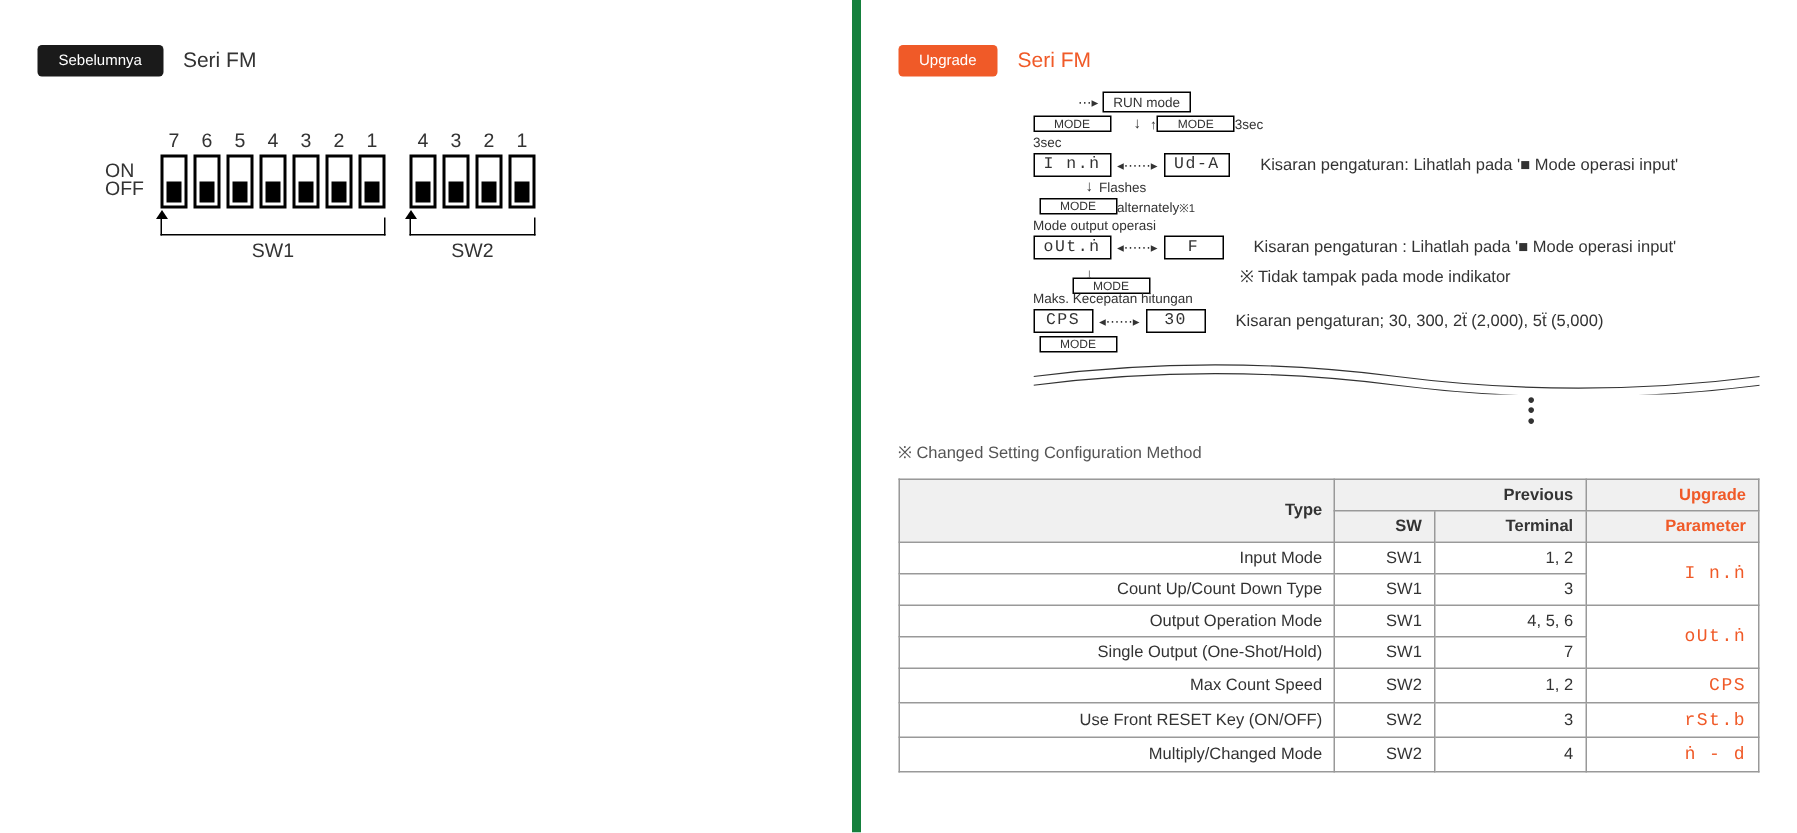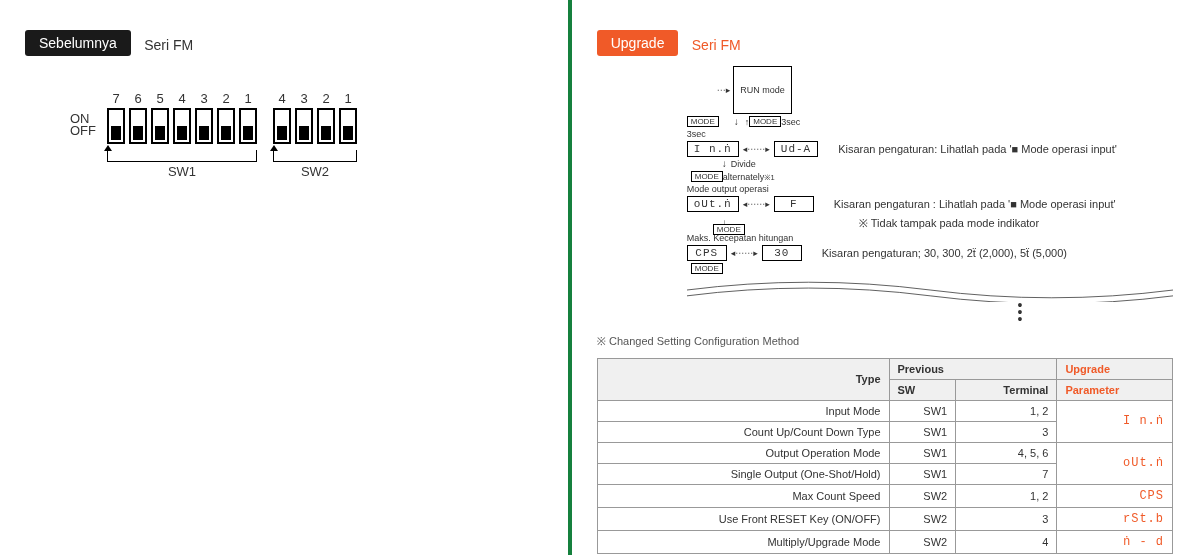--- a/index.html
+++ b/index.html
@@ -1,20 +1,20 @@
 <!DOCTYPE html>
 <html><head>
 <meta charset="utf-8">
 <style>
   * { box-sizing: border-box; margin: 0; padding: 0; }
   body { font-family: Arial, sans-serif; font-size: 12px; color: #333; width: 1198px; height: 555px; position: relative; background: #fff; }
   .container { display: flex; width: 100%; height: 100%; }
   .left-panel { width: 598px; padding: 30px 25px; }
-  .right-panel { width: 664px; padding: 30px 25px 10px 25px; border-left: 4px solid #15803d; }
-  .badge { display: inline-block; padding: 5px 14px; border-radius: 3px; color: #fff; font-size: 14px; margin-right: 10px; }
+  .right-panel { width: 664px; padding: 30px 25px 10px 25px; border-left: 6px solid #15803d; }
+  .badge { display: inline-block; padding: 5px 14px; border-radius: 3px; color: #fff; font-size: 10px; margin-right: 10px; }
   .badge-dark { background: #1a1a1a; }
   .badge-orange { background: #f05a28; }
   .series { font-size: 14px; vertical-align: middle; }
   .series-orange { color: #f05a28; }
   
   
   .dip-wrap { margin-top: 35px; margin-left: 80px; position: relative; }
   .dip-labels-on { position: absolute; left: -35px; top: 20px; font-size: 13px; }
   .dip-labels-off { position: absolute; left: -35px; top: 32px; font-size: 13px; }
   .dip-groups { display: flex; gap: 12px; }
@@ -24,39 +24,39 @@
   .dip-row { display: flex; }
   .dip-sw { width: 18px; height: 36px; border: 2px solid #000; margin: 2px; background: #fff; position: relative; }
   .dip-sw::after { content: ''; position: absolute; left: 2px; right: 2px; height: 14px; background: #000; bottom: 2px; }
   .dip-bracket { border-left: 1px solid #000; border-bottom: 1px solid #000; border-right: 1px solid #000; height: 12px; margin: 4px 2px 0 2px; position: relative; }
   .dip-bracket::before { content: ''; position: absolute; left: 0; top: -5px; width: 0; height: 0; border-left: 4px solid transparent; border-right: 4px solid transparent; border-bottom: 6px solid #000; margin-left: -4px;}
   .dip-grplabel { text-align: center; font-size: 13px; margin-top: 2px; }
   
   
   .flow { margin-top: 10px; font-size: 9px; position: relative; padding-left: 90px; }
   .flow-row { display: flex; align-items: center; margin-bottom: 2px; position: relative; }
-  .flow-box { border: 1px solid #000; padding: 18px 6px; font-size: 9px; background: #fff; display: inline-block; }
+  .flow-box { border: 1px solid #000; padding: 1px 6px; font-size: 9px; background: #fff; display: inline-block; }
   .flow-lcd { border: 1px solid #000; padding: 1px 6px; font-family: 'Courier New', monospace; font-size: 11px; background: #fff; display: inline-block; min-width: 40px; text-align: center; letter-spacing: 1px; }
-  .flow-badge { border: 1px solid #000; padding: 0 3px; font-size: 8px; background: #fff; }
+  .flow-badge { border: 1px solid #000; padding: 0 13px; font-size: 8px; background: #fff; }
   .flow-label { font-size: 9px; }
   .flow-desc { font-size: 11px; margin-left: 20px; color: #333; }
   .flow-arrow-down { font-size: 10px; line-height: 1; margin-left: 15px; }
   
   .wave { margin-top: 4px; height: 24px; position: relative; }
   .wave svg { width: 100%; height: 24px; }
   .dots { text-align: center; font-size: 14px; line-height: 0.5; margin-left:180px; }
   
   .note { margin-top: 10px; font-size: 11px; color: #555; line-height: 1.5; }
   
   
   table { border-collapse: collapse; width: 100%; margin-top: 8px; font-size: 11px; }
   th, td { border: 1px solid #999; padding: 4px 8px; text-align: right; }
   th { background: #f0f0f0; font-weight: bold; }
   .th-upgrade { color: #f05a28; }
-  .td-center { text-align: left; }
+  .td-center { text-align: right; }
   .td-param { color: #f05a28; font-family: 'Courier New', monospace; text-align: right; letter-spacing: 1px; font-size: 12px; }
 </style>
 </head>
 <body>
 
 <div class="container">
 
   <div class="left-panel">
     <div>
       <span class="badge badge-dark">Sebelumnya</span>
@@ -130,40 +130,40 @@
           <span class="flow-label">3sec</span>
         </div>
       <div class="flow-row">
         <span class="flow-lcd">I n.ṅ</span>
         <span style="margin:0 4px;">◂⋯⋯▸</span>
         <span class="flow-lcd">Ud-A</span>
         <span class="flow-desc">Kisaran pengaturan: Lihatlah pada '■ Mode operasi input'</span>
       </div>
       <div class="flow-row" style="margin-left:20px;">
         <span class="flow-arrow-down">↓</span>
-        <span class="flow-label" style="margin-left:4px;">Divide</span>
+        <span class="flow-label" style="margin-left:4px;">Flashes</span>
       </div>
       <div class="flow-row" style="margin-left:4px;">
         <span class="flow-badge">MODE</span>
         <span class="flow-label" style="margin-left:0;">alternately</span>
           <sup>※1</sup>
       </div>
       <div class="flow-row">
           <span class="flow-label">Mode output operasi</span>
         </div>
       <div class="flow-row">
         <span class="flow-lcd">oUt.ṅ</span>
         <span style="margin:0 4px;">◂⋯⋯▸</span>
         <span class="flow-lcd" style="min-width:40px;">F</span>
         <span class="flow-desc">Kisaran pengaturan : Lihatlah pada '■ Mode operasi input'</span>
       </div>
       <div class="flow-row" style="margin-left:20px;">
         <span class="flow-arrow-down">↓</span>
         <span class="flow-badge" style="margin-left:-14px;margin-top:6px;position:relative;top:4px;">MODE</span>
-        <span class="flow-desc" style="margin-left:114px;">※ Tidak tampak pada mode indikator</span>
+        <span class="flow-desc" style="margin-left:60px;">※ Tidak tampak pada mode indikator</span>
       </div>
       <div class="flow-row">
           <span class="flow-label">Maks. Kecepatan hitungan</span>
         </div>
       <div class="flow-row">
         <span class="flow-lcd">CPS</span>
         <span style="margin:0 4px;">◂⋯⋯▸</span>
         <span class="flow-lcd">30</span>
         <span class="flow-desc">Kisaran pengaturan; 30, 300, 2ẗ (2,000), 5ẗ (5,000)</span>
       </div>
@@ -225,21 +225,21 @@
           <td>1, 2</td>
           <td class="td-param">CPS</td>
         </tr>
         <tr>
           <td>Use Front RESET Key (ON/OFF)</td>
           <td>SW2</td>
           <td>3</td>
           <td class="td-param">rSt.b</td>
         </tr>
         <tr>
-          <td>Multiply/Upgrade Mode</td>
+          <td>Multiply/Changed Mode</td>
           <td>SW2</td>
           <td>4</td>
           <td class="td-param">ṅ - d</td>
         </tr>
       </tbody>
     </table>
   </div>
 </div>
 
 </body></html>

